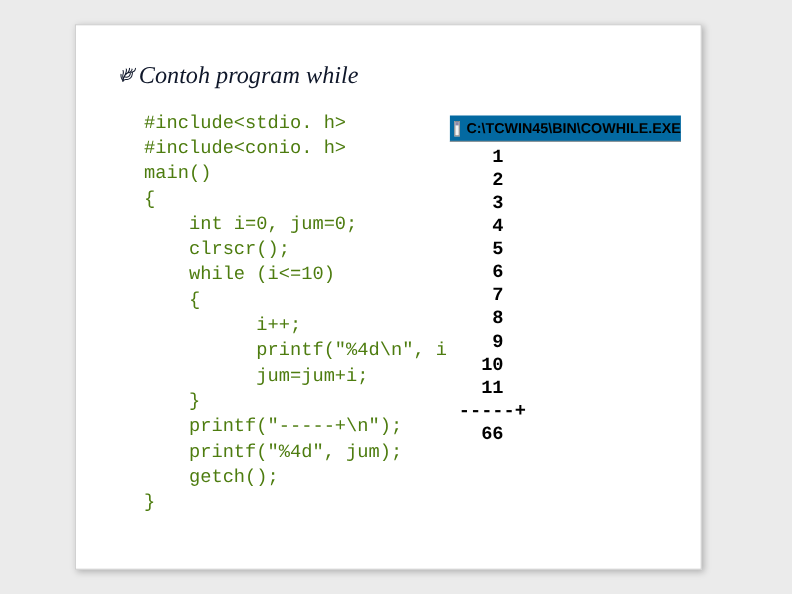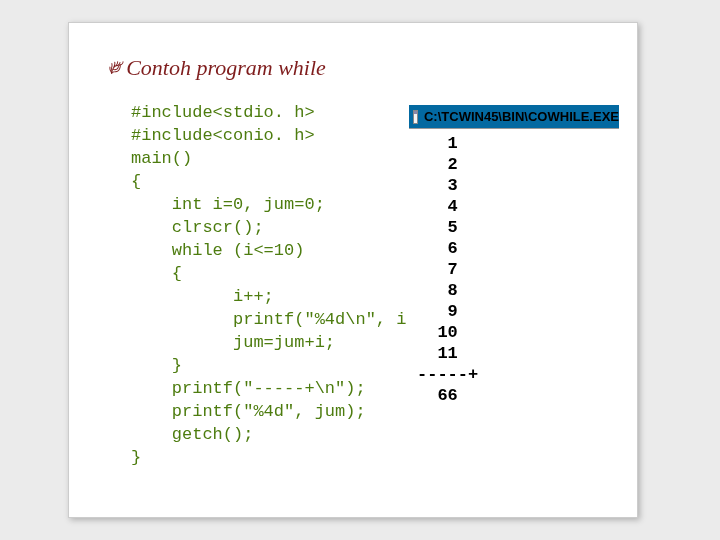--- a/index.html
+++ b/index.html
@@ -20,21 +20,21 @@
     box-shadow: 2px 2px 6px rgba(0,0,0,0.25);
     border: 1px solid #ccc;
   }
   .heading {
     position: absolute;
     left: 40px;
     top: 20px;
     font-family: Georgia, 'Times New Roman', serif;
     font-style: italic;
     font-size: 22px;
-    color: #7f1d1d;
+    color: #0f172a;
   }
   .sym {
     font-family: Georgia, serif;
     font-style: normal;
     margin-right: 2px;
   }
   .code {
     position: absolute;
     left: 62px;
     top: 78px;

